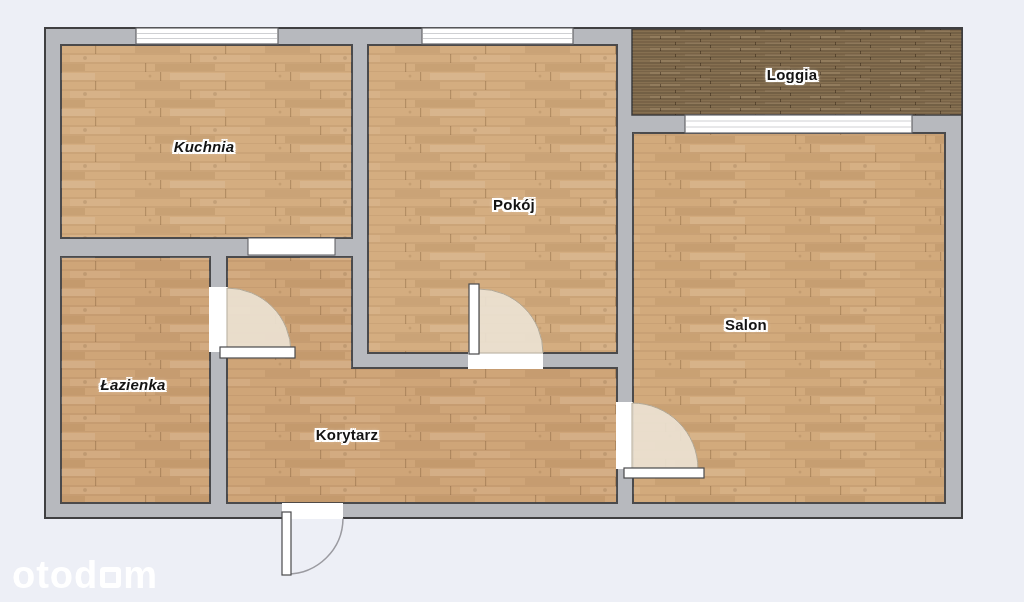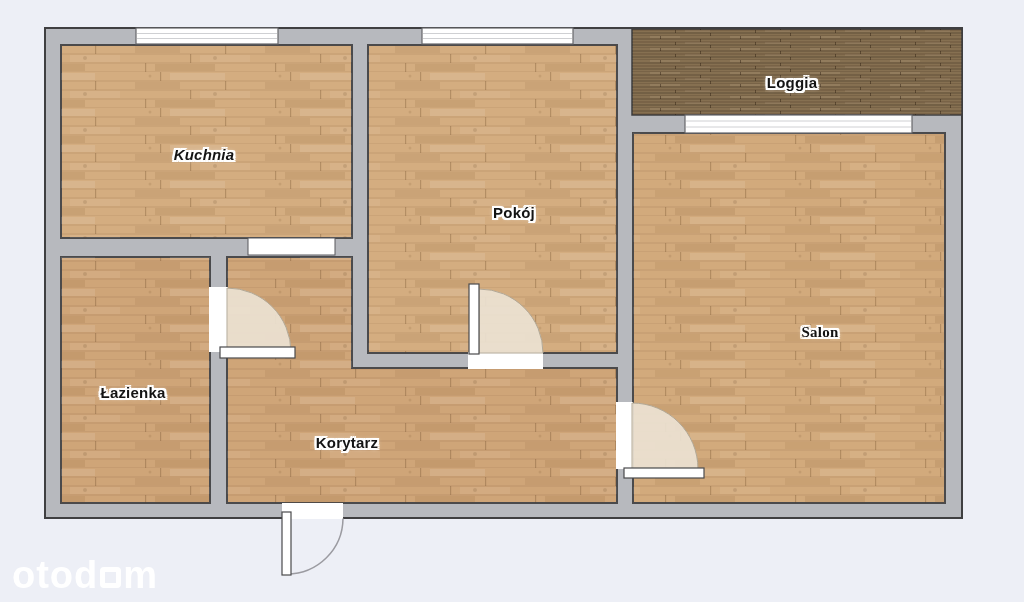--- a/index.html
+++ b/index.html
@@ -23,27 +23,26 @@
     transform: translate(-50%, -50%);
     font-size: 15px;
     font-weight: bold;
     color: #141414;
     letter-spacing: 0.2px;
     white-space: nowrap;
     text-shadow:
       -2px 0 0 #fff, 2px 0 0 #fff, 0 -2px 0 #fff, 0 2px 0 #fff,
       -2px -2px 0 #fff, 2px 2px 0 #fff, -2px 2px 0 #fff, 2px -2px 0 #fff,
       0 0 3px #fff, 0 0 5px #fff;
-    margin-top: 8px;
   }
   .lbl-kuchnia  { left: 204px; top: 146px; font-style: italic; }
   .lbl-pokoj    { left: 514px; top: 204px; }
   .lbl-loggia   { left: 792px; top: 74px;  }
-  .lbl-salon    { left: 820px; top: 324px; font-family: Liberation Serif, serif; }
-  .lbl-lazienka { left: 133px; top: 384px; }
+  .lbl-salon    { left: 746px; top: 324px; }
+  .lbl-lazienka { left: 133px; top: 384px; font-style: italic; }
   .lbl-korytarz { left: 347px; top: 434px; }
   .watermark {
     position: absolute;
     left: 12px; top: 556px;
     font-size: 38px;
     font-weight: 800;
     color: #ffffff;
     letter-spacing: 1px;
     line-height: 1;
     user-select: none;

